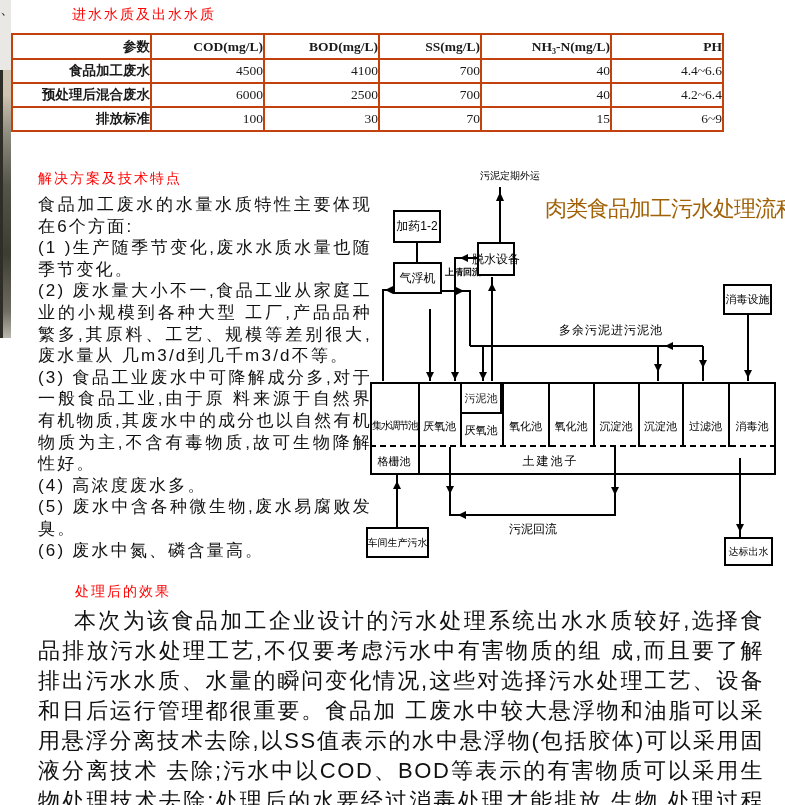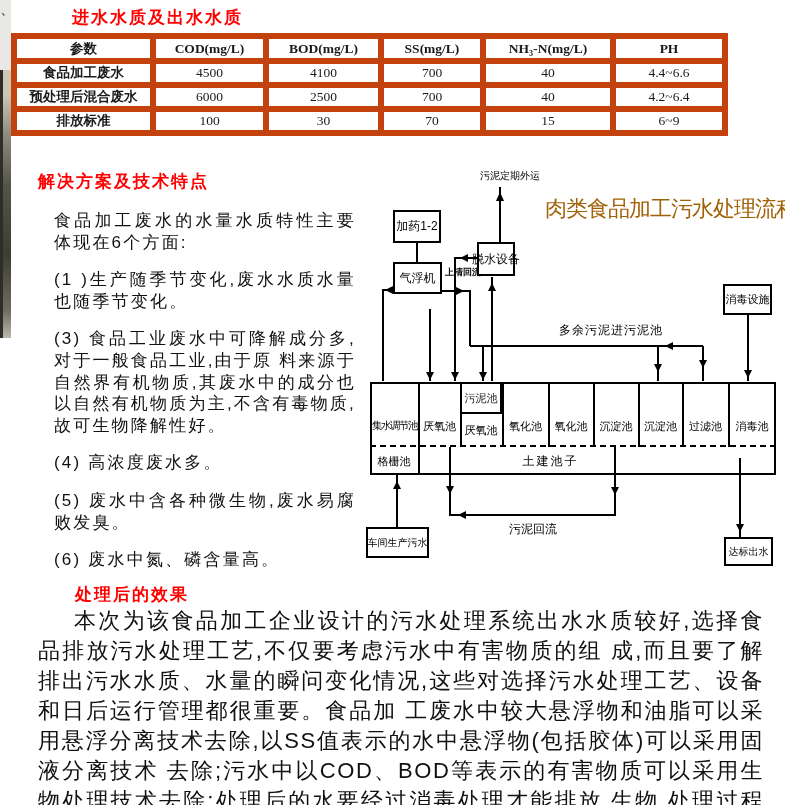--- a/index.html
+++ b/index.html
@@ -7,33 +7,33 @@
   body{font-family:"Liberation Sans",sans-serif;color:#1a1a1a}
   #page{position:relative;width:785px;height:805px;background:#fff;overflow:hidden}
 
   
   .edge-dark{position:absolute;left:0;top:95;width:11px;height:338px;
     background:linear-gradient(180deg,#d8cdbc 0%,#cfc5b2 28%,#8d8b7d 40%,#55544a 55%,#3e3d33 75%,#6f6d63 92%,#b9b7ae 100%);
     border-left:3px solid #2f2e26}
   .edge-light{position:absolute;left:0;top:433;width:11px;height:70px;background:#e9e8e4}
   .stray{position:absolute;left:0;top:466;font-size:15px;color:#333}
 
-  .h-red{position:absolute;color:#ff0000;font-size:17px;font-weight:700;letter-spacing:2px;white-space:nowrap}
+  .h-red{position:absolute;color:#ff0000;font-size:14px;font-weight:400;letter-spacing:2px;white-space:nowrap}
 
   
   table.wq{position:absolute;left:11px;top:33px;width:711px;border-collapse:collapse;table-layout:fixed}
-  table.wq th,table.wq td{border:6px solid #c2410c;text-align:center;vertical-align:middle;height:24px;
+  table.wq th,table.wq td{border:2px solid #c2410c;text-align:right;vertical-align:middle;height:24px;
     font-family:"Liberation Serif",serif;font-size:13.5px;padding:0;overflow:hidden;white-space:nowrap}
   table.wq th{height:25px}
   .cjk-b{font-family:"Liberation Sans",sans-serif;font-weight:bold;font-size:13px}
 
   
   .solution{position:absolute;left:38px;top:194px;width:334px;font-size:17px;line-height:21.6px;
     letter-spacing:2.2px;text-align:justify;color:#111}
-  .solution p{margin:16px}
+  .solution p{margin:0}
   .effect{position:absolute;left:38px;top:606px;width:726px;font-size:22px;line-height:30px;
     letter-spacing:1.6px;text-align:justify;text-indent:36px;color:#111}
 
   
   .dg-title{position:absolute;left:545px;top:194px;font-size:22px;font-weight:400;letter-spacing:-1px;white-space:nowrap;color:#a16207}
   .dg-box{position:absolute;border:2px solid #000;background:#fff;display:flex;align-items:center;justify-content:center;
     font-size:12px;white-space:nowrap;color:#000;z-index:6}
   .dg-label{position:absolute;font-size:11px;white-space:nowrap;color:#000;z-index:4}
   .pool-outer{position:absolute;left:370px;top:382px;width:406px;height:93px;border:2px solid #000;z-index:1}
   .vdiv{position:absolute;width:2px;background:#000;z-index:2}
@@ -96,20 +96,21 @@
       <td>15</td>
       <td>6~9</td>
     </tr>
   </tbody>
     </table>
 
   <div class="h-red" style="left:38px;top:170px">解决方案及技术特点</div>
   <div class="solution">
     <p>食品加工废水的水量水质特性主要体现在6个方面:</p>
     <p>(1 )生产随季节变化,废水水质水量也随季节变化。</p>
+    <p>(2) 废水量大小不一,食品工业从家庭工业的小规模到各种大型 工厂,产品品种繁多,其原料、工艺、规模等差别很大,废水量从 几m3/d到几千m3/d不等。</p>
     <p>(3) 食品工业废水中可降解成分多,对于一般食品工业,由于原 料来源于自然界有机物质,其废水中的成分也以自然有机物质为主,不含有毒物质,故可生物降解性好。</p>
     <p>(4) 高浓度废水多。</p>
     <p>(5) 废水中含各种微生物,废水易腐败发臭。</p>
     <p>(6) 废水中氮、磷含量高。</p>
   </div>
 
   <div class="h-red" style="left:75px;top:583px">处理后的效果</div>
   <div class="effect">本次为该食品加工企业设计的污水处理系统出水水质较好,选择食品排放污水处理工艺,不仅要考虑污水中有害物质的组 成,而且要了解排出污水水质、水量的瞬问变化情况,这些对选择污水处理工艺、设备和日后运行管理都很重要。食品加 工废水中较大悬浮物和油脂可以采用悬浮分离技术去除,以SS值表示的水中悬浮物(包括胶体)可以采用固液分离技术 去除;污水中以COD、BOD等表示的有害物质可以采用生物处理技术去除;处理后的水要经过消毒处理才能排放,生物 处理过程中产生的污泥要进行脱水排放。</div>
 
   <div class="dg-title">肉类食品加工污水处理流程示图</div>

